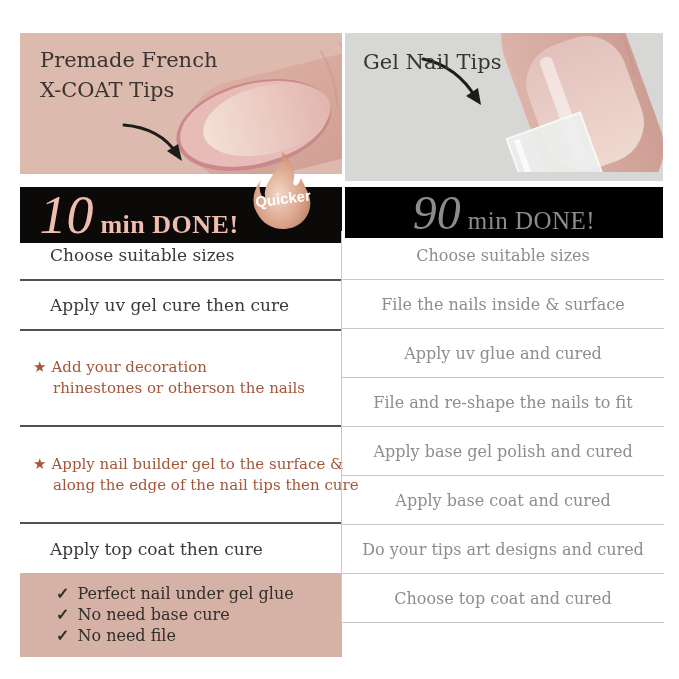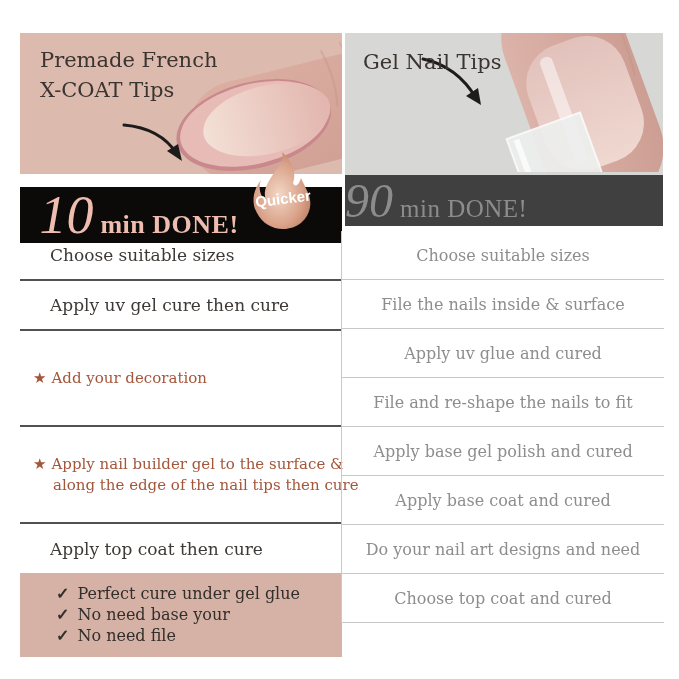--- a/index.html
+++ b/index.html
@@ -12,22 +12,22 @@
   .panel-right{left:345px;top:33px;width:318px;height:148px;background:#d7d7d6;}
   .panel svg.photo{position:absolute;left:0;top:0;}
   .panel-title{position:absolute;left:20px;top:12px;color:#3a3531;
                font-size:21px;line-height:30px;z-index:3;}
   .panel-right .panel-title{left:18px;top:14px;}
 
   
   .bar{position:absolute;display:flex;align-items:center;box-sizing:border-box;}
   .bar-black{left:20px;top:187px;width:322px;height:56px;background:#0b0a09;
              color:#eebdaf;justify-content:center;padding-right:84px;}
-  .bar-gray{left:345px;top:175px;width:318px;height:51px;background:#404040;
-            color:#8c8c8c;}
+  .bar-gray{left:345px;top:187px;width:318px;height:51px;background:#000000;
+            color:#8c8c8c;justify-content:center;}
   .time{display:flex;align-items:baseline;gap:7px;}
   .time .num{font-family:"Liberation Serif",serif;font-style:italic;
              font-size:54px;line-height:1;}
   .bar-gray .time .num{font-size:48px;}
   .time .unit{font-family:Liberation Serif, serif;font-weight:700;
               font-size:26px;letter-spacing:.5px;}
   .bar-gray .time .unit{font-size:25px;font-weight:400;}
 
   
   .flame{position:absolute;left:249px;top:150px;width:68px;height:80px;z-index:6;}
@@ -165,44 +165,45 @@
     </div>
     <div class="lrow h50">
       <span>Apply uv gel cure then cure</span>
     </div>
     <div class="lrow h96 brown">
       <div>
         <div class="starline">
           <span class="star">★</span>
           <span>Add your decoration</span>
         </div>
+        <div class="indent">rhinestones or otherson the nails</div>
       </div>
     </div>
     <div class="lrow h97 brown">
       <div>
         <div class="starline">
           <span class="star">★</span>
           <span>Apply nail builder gel to the surface &amp;</span>
         </div>
         <div class="indent">along the edge of the nail tips then cure</div>
       </div>
     </div>
     <div class="lrow last">
       <span>Apply top coat then cure</span>
     </div>
   </div>
 
   <div class="pinkbox">
     <div class="benefit">
       <span class="check">✓</span>
-      <span>Perfect cure under gel glue</span>
+      <span>Perfect nail under gel glue</span>
     </div>
     <div class="benefit">
       <span class="check">✓</span>
-      <span>No need base your</span>
+      <span>No need base cure</span>
     </div>
     <div class="benefit">
       <span class="check">✓</span>
       <span>No need file</span>
     </div>
   </div>
 
   <div class="rcol">
     <div class="rrow">
       <span>Choose suitable sizes</span>
@@ -216,20 +217,20 @@
     <div class="rrow">
       <span>File and re-shape the nails to fit</span>
     </div>
     <div class="rrow">
       <span>Apply base gel polish and cured</span>
     </div>
     <div class="rrow">
       <span>Apply base coat and cured</span>
     </div>
     <div class="rrow">
-      <span>Do your nail art designs and need</span>
+      <span>Do your tips art designs and cured</span>
     </div>
     <div class="rrow">
       <span>Choose top coat and cured</span>
     </div>
   </div>
 
 </div>
 
 </body></html>

